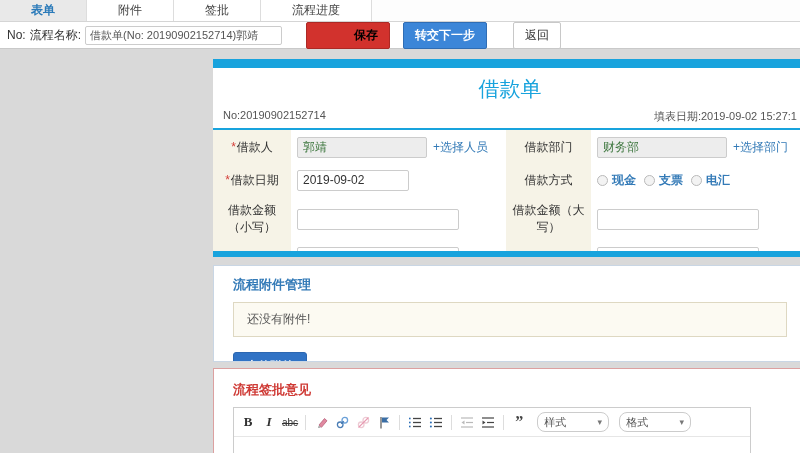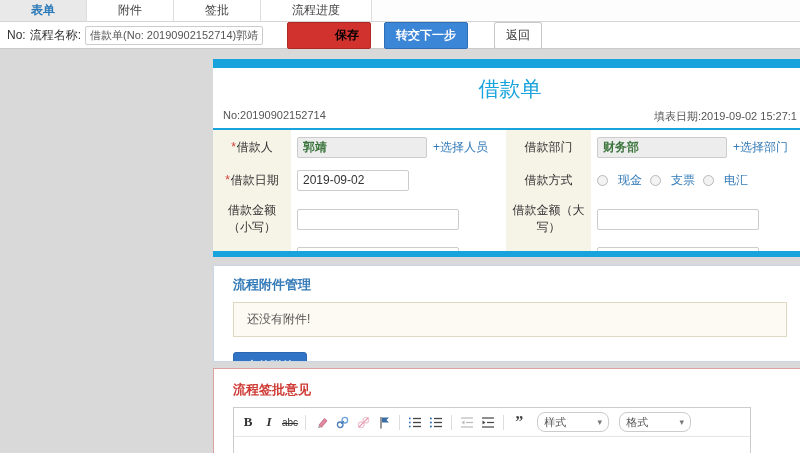--- a/index.html
+++ b/index.html
@@ -9,44 +9,44 @@
   
   .tabbar { position:absolute; top:0; left:0; width:800px; height:22px; background:#fdfdfd; border-bottom:1px solid #d5d5d5; display:flex; }
   .tab { display:inline-flex; align-items:center; padding:0 31px; font-size:12px; color:#444; background:#fff; border-right:1px solid #ddd; cursor:pointer; }
   .tab.active { background:#e9e9e9; color:#2a7ab9; font-weight:bold; }
 
   
   .topbar { position:absolute; top:22px; left:0; width:800px; height:27px; background:#fff; border-bottom:1px solid #c9c9c9; display:flex; align-items:center; padding:0 7px; font-size:12px; color:#333; }
   .topbar label { margin-right:4px; }
   .tb-input { height:19px; border:1px solid #ccc; border-radius:2px; font-size:11px; color:#555; padding:0 4px; font-family:"Liberation Sans", sans-serif; }
   .tb-input.no { width:95px; margin-right:10px; }
-  .tb-input.flow { width:178px; }
+  .tb-input.flow { width:197px; }
   .btn { font-size:12px; padding:4px 11px; border-radius:2px; border:1px solid transparent; cursor:pointer; font-family:"Liberation Sans", sans-serif; }
   .btn-save { background:#d2322d; border-color:#ac2925; color:#000000; font-weight:bold; margin-left:24px;padding-left:47px; }
   .btn-next { background:#3c86d8; border-color:#2f6db4; color:#fff; font-weight:bold; margin-left:13px; }
   .btn-back { background:#fff; border-color:#c8c8c8; color:#333; margin-left:26px; }
 
   
   .panel-form { position:absolute; top:59px; left:213px; width:594px; height:198px; background:#fff; overflow:hidden; }
   .blue-bar-top { height:9px; background:#18a3dd; }
   .form-title { text-align:center; color:#18a3dd; font-size:21px; padding:7px 0 3px; }
   .form-meta { display:flex; justify-content:space-between; padding:3px 10px 4px; font-size:11px; color:#555; }
   .blue-line { height:2px; background:#18a3dd; }
   table.form { width:100%; border-collapse:collapse; }
   table.form td { font-size:12px; vertical-align:middle; }
   td.lbl { background:#f6f3e7; text-align:center; color:#333; padding:6px 6px; line-height:17px; }
   td.val { background:#fff; padding:5px 6px; }
   .c1 { width:78px; } .c2 { width:215px; } .c3 { width:85px; }
   .req { color:#d43f3a; margin-right:1px; }
   .inp { height:21px; border:1px solid #ccc; border-radius:2px; font-size:12px; padding:0 5px; color:#333; font-family:"Liberation Sans", sans-serif; }
-  .inp.ro { background:#ededed; color:#3c763d;font-weight:bold; }
+  .inp.ro { background:#ededed; color:#3c763d; }
   .w130 { width:130px; } .w112 { width:112px; } .w162 { width:162px; }
   a.pick { color:#337ab7; font-size:12px; text-decoration:none; margin-left:6px; cursor:pointer; }
   .radio-group { display:flex; align-items:center; gap:8px; }
-  .radio-item { display:inline-flex; align-items:center; gap:10px; cursor:pointer; }
+  .radio-item { display:inline-flex; align-items:center; gap:4px; cursor:pointer;font-weight:bold; }
   .radio-dot { width:11px; height:11px; border-radius:50%; border:1px solid #b9b9b9; background:#f3f3f3; display:inline-block; }
   .radio-item span.rlbl { color:#337ab7; font-size:12px; }
   .blue-bar-bottom { position:absolute; bottom:0; left:0; width:100%; height:6px; background:#18a3dd; }
 
   
   .panel-attach { position:absolute; top:265px; left:213px; width:594px; height:97px; background:#fff; border:1px solid #c9d6e4; overflow:hidden; }
   .attach-heading { color:#337ab7; font-weight:bold; font-size:13px; padding:10px 19px 0; }
   .attach-empty { margin:8px 19px 7px; border:1px solid #ded8c2; background:#fcfaf2; padding:8px 13px; font-size:12px; color:#555; }
   .btn-upload { display:inline-block; margin:8px 19px 0; background:#3173c5; border:1px solid #2c67b1; color:#fff; font-size:12px; font-weight:bold; padding:5px 12px; border-radius:3px; cursor:pointer; font-family:"Liberation Sans", sans-serif; }
 

